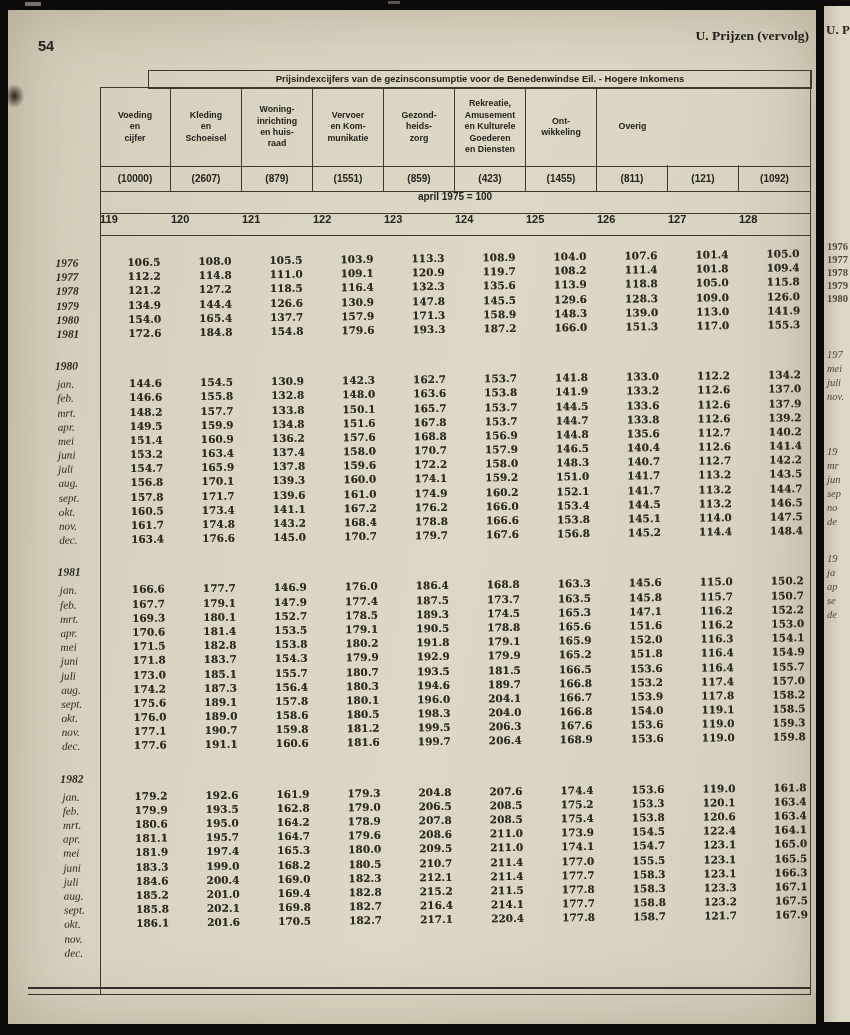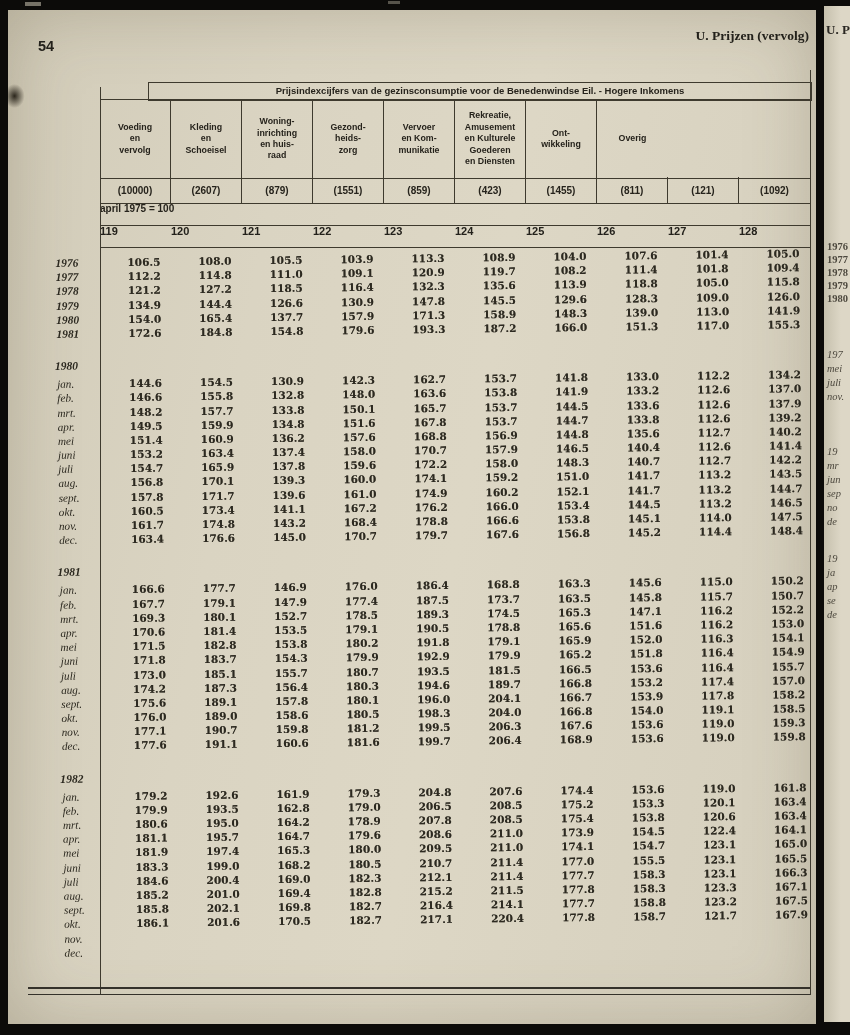--- a/index.html
+++ b/index.html
@@ -13,34 +13,34 @@
     position:absolute;left:8px;top:10px;width:808px;height:1014px;overflow:hidden;
     background:linear-gradient(100deg,#d2ccb9 0%,#dad4c2 30%,#ddd7c5 55%,#d5cfbd 100%);
     box-shadow:inset 0 0 70px rgba(90,80,55,.28);
     color:#2c2920;
   }
   .page-number{position:absolute;left:30px;top:28px;font:700 14.5px "Liberation Sans",sans-serif;color:#23211b}
   .header-right{position:absolute;right:7px;top:18px;font:700 13.5px "Liberation Serif",serif;color:#23211b;white-space:nowrap}
   .smudge{position:absolute;left:-7px;top:70px;width:27px;height:32px;border-radius:50%;
     background:radial-gradient(closest-side,rgba(35,30,20,.95),rgba(35,30,20,0) 75%)}
   
-  .thead{position:absolute;left:92px;top:72px;width:710px;height:165px}
+  .thead{position:absolute;left:92px;top:60px;width:710px;height:165px}
   .ttitle{position:absolute;left:48px;top:0;width:662px;height:17px;border:1px solid #3e3a2e;
     font:700 9.5px "Liberation Sans",sans-serif;text-align:center;line-height:16px;color:#26231c}
   .names{position:absolute;left:0;top:17px;width:710px;height:78px;display:grid;grid-template-columns:repeat(10,71px);
     border-top:1px solid #3e3a2e;border-bottom:1px solid #3e3a2e}
   .hcell{border-right:1px solid #3e3a2e;display:flex;align-items:center;justify-content:center;
     text-align:center;white-space:pre-line;font:700 8.8px "Liberation Sans",sans-serif;line-height:1.3;padding:2px 1px;color:#26231c}
   .hcell:last-child{border-right:none}
   .weights{position:absolute;left:0;top:95px;width:710px;height:26px;display:grid;grid-template-columns:repeat(10,71px);
     border-bottom:1px solid #3e3a2e}
   .wcell{border-right:1px solid #3e3a2e;display:flex;align-items:center;justify-content:center;
     font:700 10px "Liberation Sans",sans-serif;color:#26231c}
   .wcell:last-child{border-right:none}
-  .note{position:absolute;left:0;top:121px;width:710px;height:22px;line-height:22px;text-align:left;
+  .note{position:absolute;left:0;top:121px;width:710px;height:22px;line-height:22px;text-align:center;
     font:700 10px "Liberation Sans",sans-serif;border-bottom:1px solid #3e3a2e;color:#26231c}
   .codes{position:absolute;left:0;top:143px;width:710px;height:22px;display:grid;grid-template-columns:repeat(10,71px);
     border-bottom:1px solid #3e3a2e}
   .ccell{text-align:left;line-height:22px;font:700 11px "Liberation Sans",sans-serif;color:#23211b}
   
   .vline{position:absolute;top:77px;width:1px;height:908px;background:#3e3a2e}
   .vline.left{left:92px}
   .vline.right{left:802px;top:60px;height:925px}
   .brule1{position:absolute;left:20px;top:977px;width:782px;height:2px;background:#34312a}
   .brule2{position:absolute;left:20px;top:984px;width:782px;height:1px;background:#34312a}
@@ -75,34 +75,34 @@
 <div class="page">
   <div class="page-number">54</div>
   <div class="header-right">U. Prijzen (vervolg)</div>
   <div class="smudge"></div>
 
   <div class="thead">
     <div class="ttitle">Prijsindexcijfers van de gezinsconsumptie voor de Benedenwindse Eil. - Hogere Inkomens</div>
     <div class="names" id="col-names">
         <div class="hcell">Voeding
 en
-vervolg</div>
+cijfer</div>
         <div class="hcell">Kleding
 en
 Schoeisel</div>
         <div class="hcell">Woning-
 inrichting
 en huis-
 raad</div>
+        <div class="hcell">Vervoer
+en Kom-
+munikatie</div>
         <div class="hcell">Gezond-
 heids-
 zorg</div>
-        <div class="hcell">Vervoer
-en Kom-
-munikatie</div>
         <div class="hcell">Rekreatie,
 Amusement
 en Kulturele
 Goederen
 en Diensten</div>
         <div class="hcell">Ont-
 wikkeling</div>
         <div class="hcell">Overig</div>
       </div>
     <div class="weights" id="col-weights">

